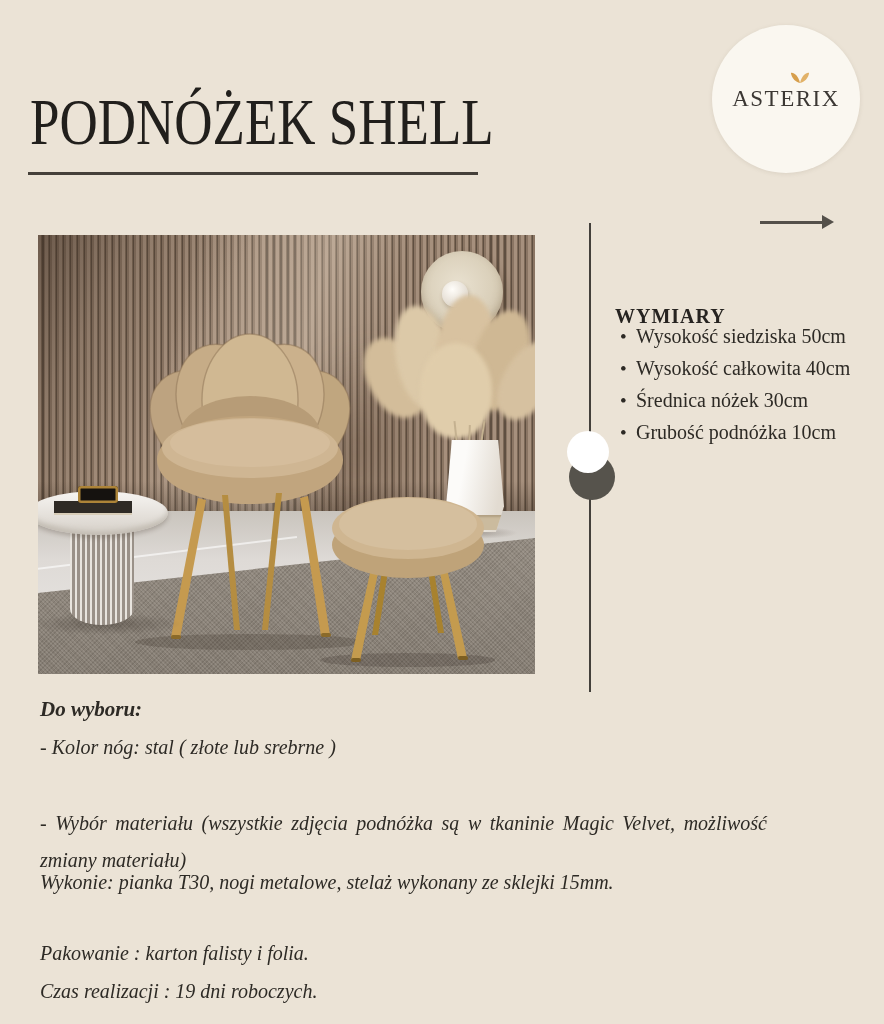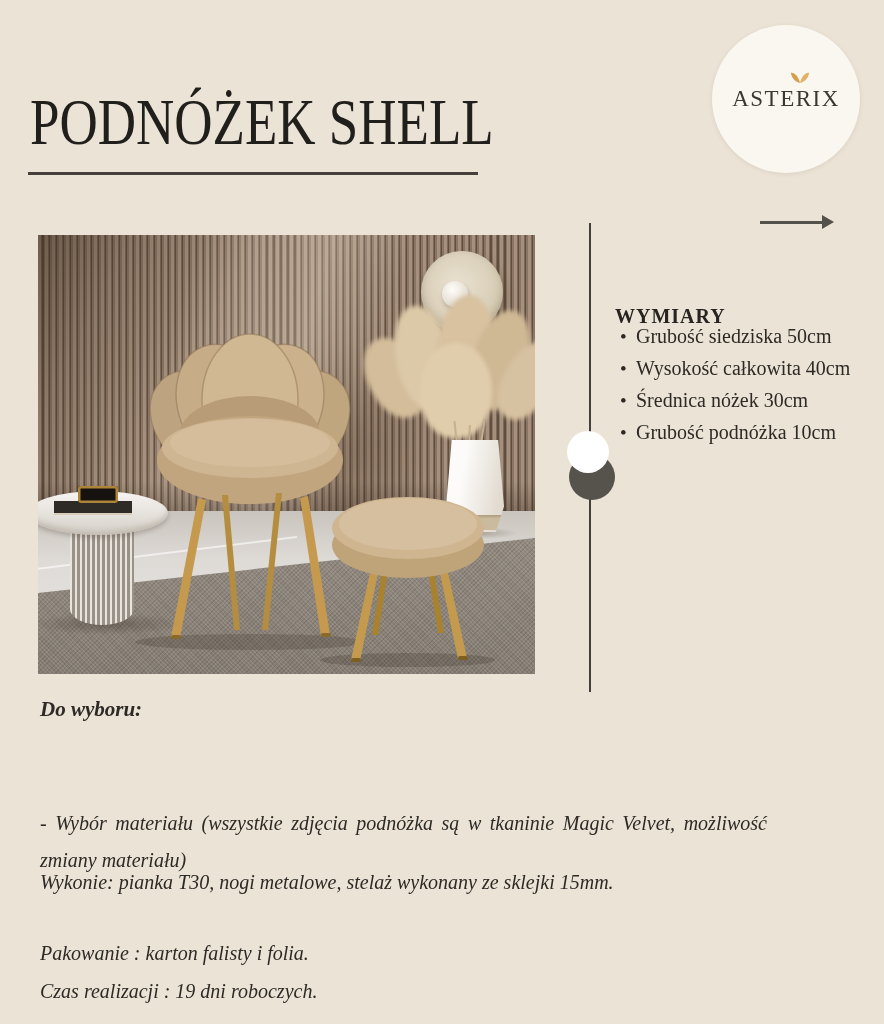--- a/index.html
+++ b/index.html
@@ -231,35 +231,36 @@
   </div>
 
   <div class="abs vline"></div>
   <div class="abs circle-dark"></div>
   <div class="abs circle-white"></div>
 
   <div class="abs wymiary-heading">WYMIARY</div>
   <div class="abs wymiary-list">
     <div class="wymiary-item">
       <span class="bullet">•</span>
-      <span>Grubość siedziska 50cm</span>
+      <span>Wysokość siedziska 50cm</span>
     </div>
     <div class="wymiary-item">
       <span class="bullet">•</span>
       <span>Wysokość całkowita 40cm</span>
     </div>
     <div class="wymiary-item">
       <span class="bullet">•</span>
       <span>Średnica nóżek 30cm</span>
     </div>
     <div class="wymiary-item">
       <span class="bullet">•</span>
       <span>Grubość podnóżka 10cm</span>
     </div>
   </div>
 
   <div class="abs detail detail-heading">Do wyboru:</div>
+  <div class="abs detail opt-legs">- Kolor nóg: stal ( złote lub srebrne )</div>
   <div class="abs detail opt-material">- Wybór materiału (wszystkie zdjęcia podnóżka są w tkaninie Magic Velvet, możliwość zmiany materiału)</div>
   <div class="abs detail make-line">Wykonie: pianka T30, nogi metalowe, stelaż wykonany ze sklejki 15mm.</div>
   <div class="abs detail pack-line">Pakowanie : karton falisty i folia.</div>
   <div class="abs detail lead-line">Czas realizacji : 19 dni roboczych.</div>
 
 </div>
 
 </body></html>

